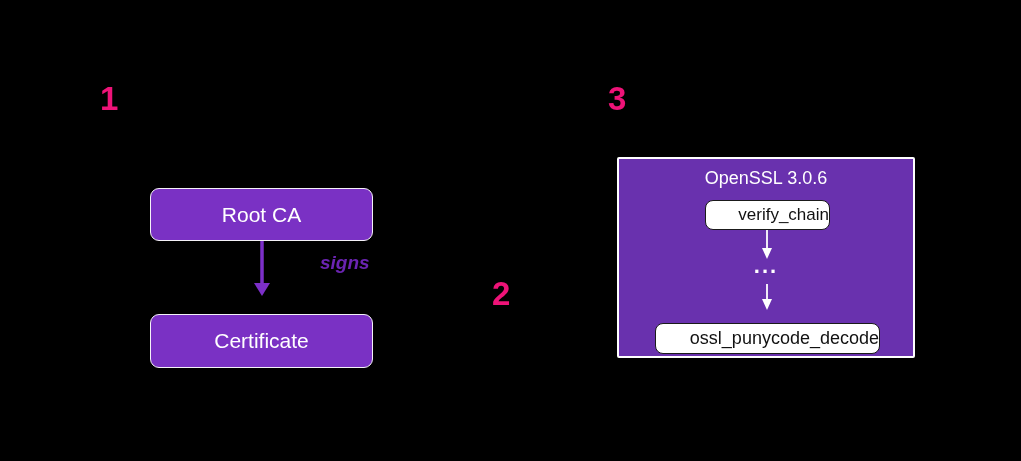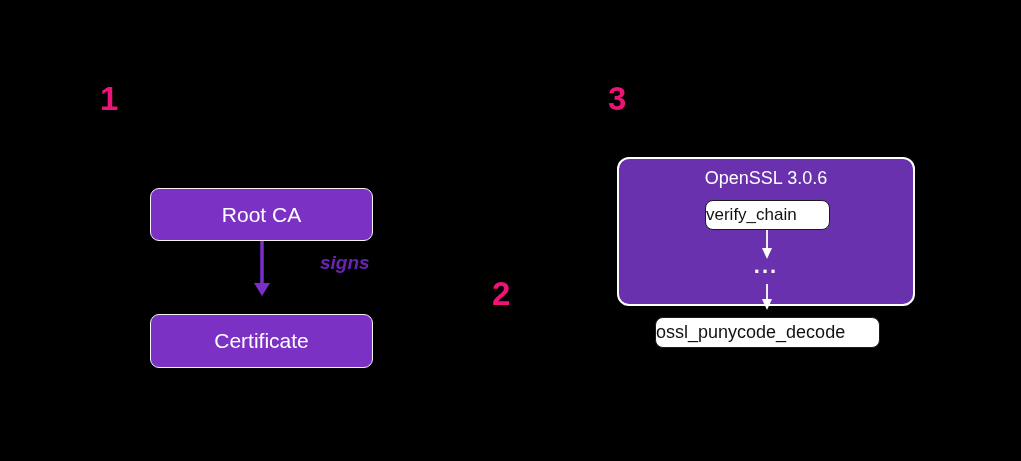--- a/index.html
+++ b/index.html
@@ -63,46 +63,46 @@
     font-weight: 700;
     font-style: italic;
     margin-left: 27px;
   }
 
   .panel {
     position: absolute;
     left: 617px;
     top: 157px;
     width: 298px;
-    height: 149px;
+    height: 201px;
     background: var(--panel-fill);
     border: 2px solid var(--panel-border);
-    border-radius: 12px;
+    border-radius: 2px;
   }
   .panel-title {
     position: absolute;
     left: 0;
     top: 9px;
     width: 100%;
     text-align: center;
     color: var(--node-text);
     font-size: 18px;
   }
   .inner-node {
     position: absolute;
     background: var(--inner-node-fill);
     border: 1.5px solid var(--inner-node-border);
     border-radius: 8px;
     color: var(--inner-node-text);
     display: flex;
     align-items: center;
-    justify-content: flex-start;
+    justify-content: flex-end;
   }
   .inner-node-verify { left: 86px; top: 41px; width: 125px; height: 30px; font-size: 17px; }
-  .inner-node-punycode { left: 36px; top: 158px; width: 225px; height: 31px; font-size: 18px; }
+  .inner-node-punycode { left: 36px; top: 164px; width: 225px; height: 31px; font-size: 18px; }
 
   .call-arrow-1 { position: absolute; left: 138px; top: 71px; }
   .call-arrow-2 { position: absolute; left: 138px; top: 125px; }
   .ellipsis {
     position: absolute;
     left: 0;
     top: 96px;
     width: 100%;
     text-align: center;
     color: var(--arrow-white);

